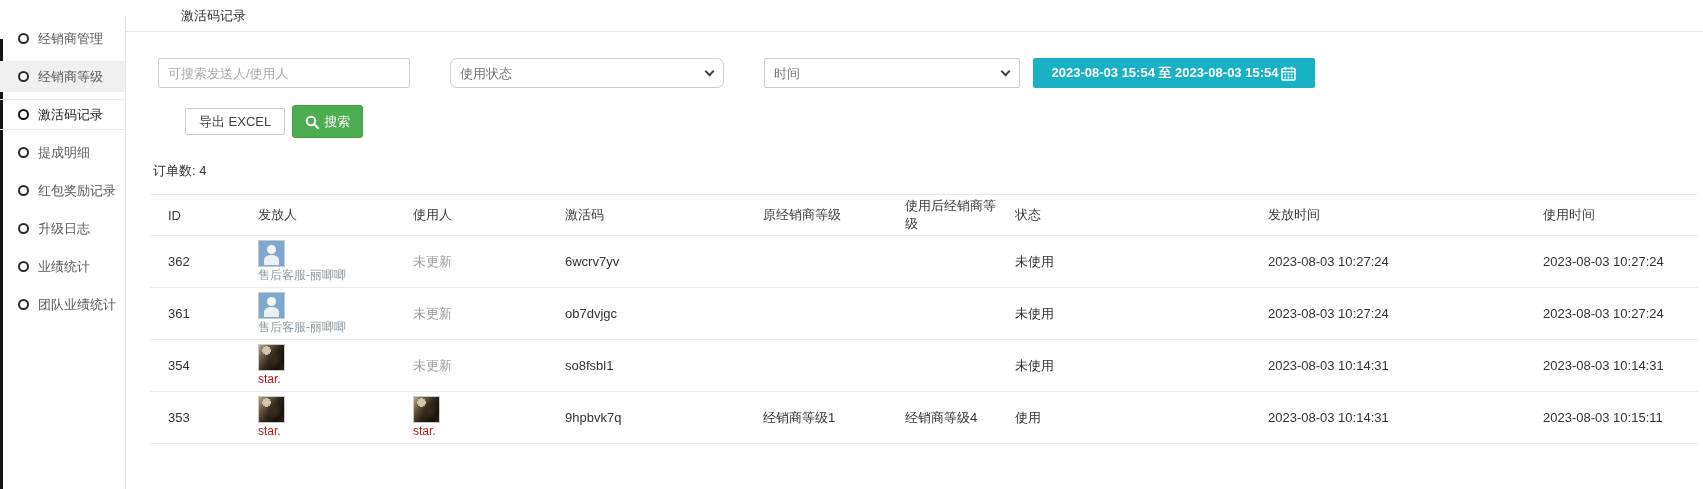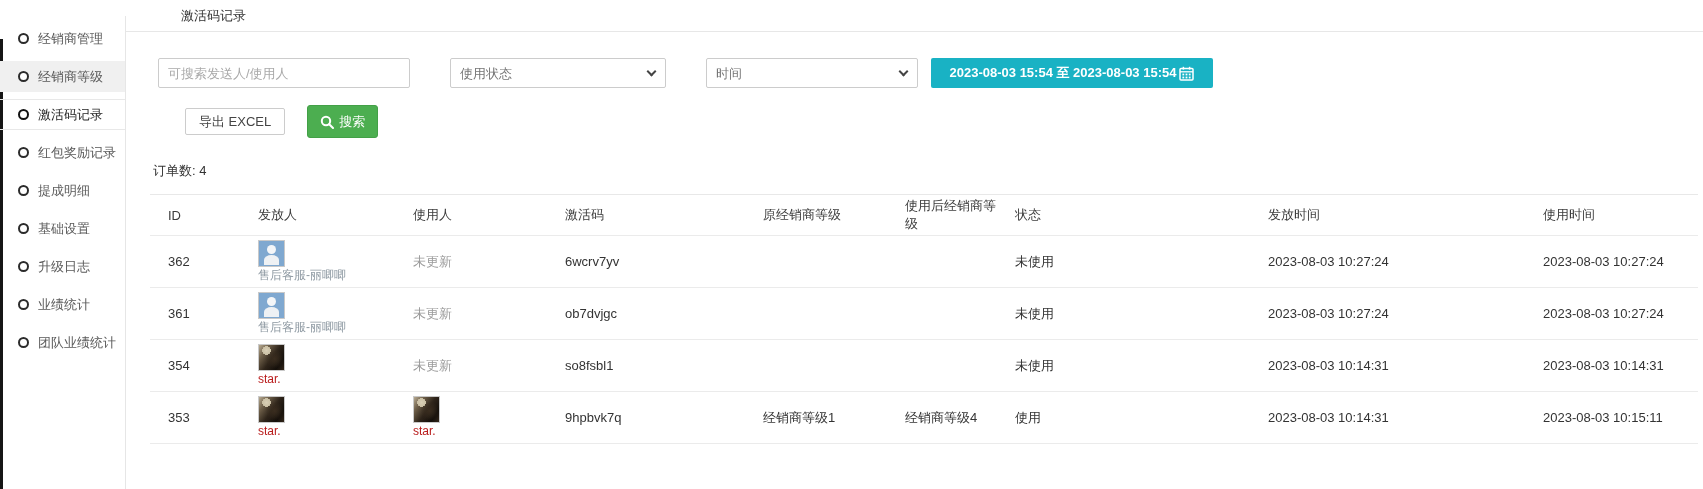--- a/index.html
+++ b/index.html
@@ -20,25 +20,25 @@
   
   #main { position:absolute; left:126px; top:0; right:0; bottom:0; background:#fff; }
   #title-bar { padding:7px 0 6px 55px; border-bottom:1px solid #e7e7e7; color:#333; }
 
   #filter-row { display:flex; align-items:center; margin:26px 0 0 32px; }
   .txt-input { width:252px; height:30px; border:1px solid #ccc; border-radius:2px; padding:0 9px; font-size:13px; color:#8b5cf6; font-family:inherit; outline:none; }
   .txt-input::placeholder { color:#a9a9a9; }
   .select-wrap { position:relative; }
   .select-wrap select { appearance:none; -webkit-appearance:none; -moz-appearance:none; height:30px; border:1px solid #ccc; border-radius:2px; background:#fff; padding:0 26px 0 9px; font-size:13px; color:#757575; font-family:inherit; outline:none; }
   .select-wrap .chev { position:absolute; right:11px; top:10px; width:7px; height:7px; border-right:2px solid #444; border-bottom:2px solid #444; transform:rotate(45deg); pointer-events:none; }
-  #status-select-wrap { margin-left:40px; } #status-select-wrap select { width:216px; }
-  #time-select-wrap   { margin-left:40px; } #time-select-wrap select   { width:212px; }
+  #status-select-wrap { margin-left:40px; } #status-select-wrap select { width:274px;border-radius:7px; }
+  #time-select-wrap   { margin-left:40px; } #time-select-wrap select   { width:256px; }
   #date-range-btn { margin-left:13px; height:30px; width:282px; border:none; border-radius:2px; background:#19b2c4; color:#fff; font-weight:bold; font-size:13px; display:flex; align-items:center; justify-content:center; gap:3px; cursor:pointer; font-family:inherit; }
 
-  #button-row { display:flex; align-items:center; margin:17px 0 0 59px; gap:22px; }
+  #button-row { display:flex; align-items:center; margin:17px 0 0 59px; gap:7px; }
   #export-btn { height:27px; padding:0 13px; background:#fff; border:1px solid #ccc; border-radius:2px; font-size:13px; color:#444; cursor:pointer; font-family:inherit; }
   #search-btn { height:33px; padding:0 12px; background:#4cae50; border:1px solid #43a047; border-radius:3px; color:#fff; font-size:13px; display:flex; align-items:center; gap:5px; cursor:pointer; font-family:inherit; }
 
   #summary { margin:24px 0 0 27px; color:#333; }
 
   
   #tbl { margin:14px 0 0 24px; width:1548px; border-collapse:collapse; table-layout:fixed; }
   #tbl thead tr { border-top:1px solid #e8e8e8; border-bottom:1px solid #ebebeb; height:41px; }
   #tbl th { text-align:left; font-weight:normal; color:#3c3c3c; padding-left:8px; }
   #tbl th:first-child { padding-left:18px; }
@@ -74,29 +74,25 @@
         <li class="highlighted">
           <span class="bullet"></span>
           <span>经销商等级</span>
         </li>
         <li class="active ">
           <span class="bullet"></span>
           <span>激活码记录</span>
         </li>
         <li class="">
           <span class="bullet"></span>
+          <span>提成明细</span>
+        </li>
+        <li class="">
+          <span class="bullet"></span>
           <span>红包奖励记录</span>
-        </li>
-        <li class="">
-          <span class="bullet"></span>
-          <span>提成明细</span>
-        </li>
-        <li class="">
-          <span class="bullet"></span>
-          <span>基础设置</span>
         </li>
         <li class="">
           <span class="bullet"></span>
           <span>升级日志</span>
         </li>
         <li class="">
           <span class="bullet"></span>
           <span>业绩统计</span>
         </li>
         <li class="">

